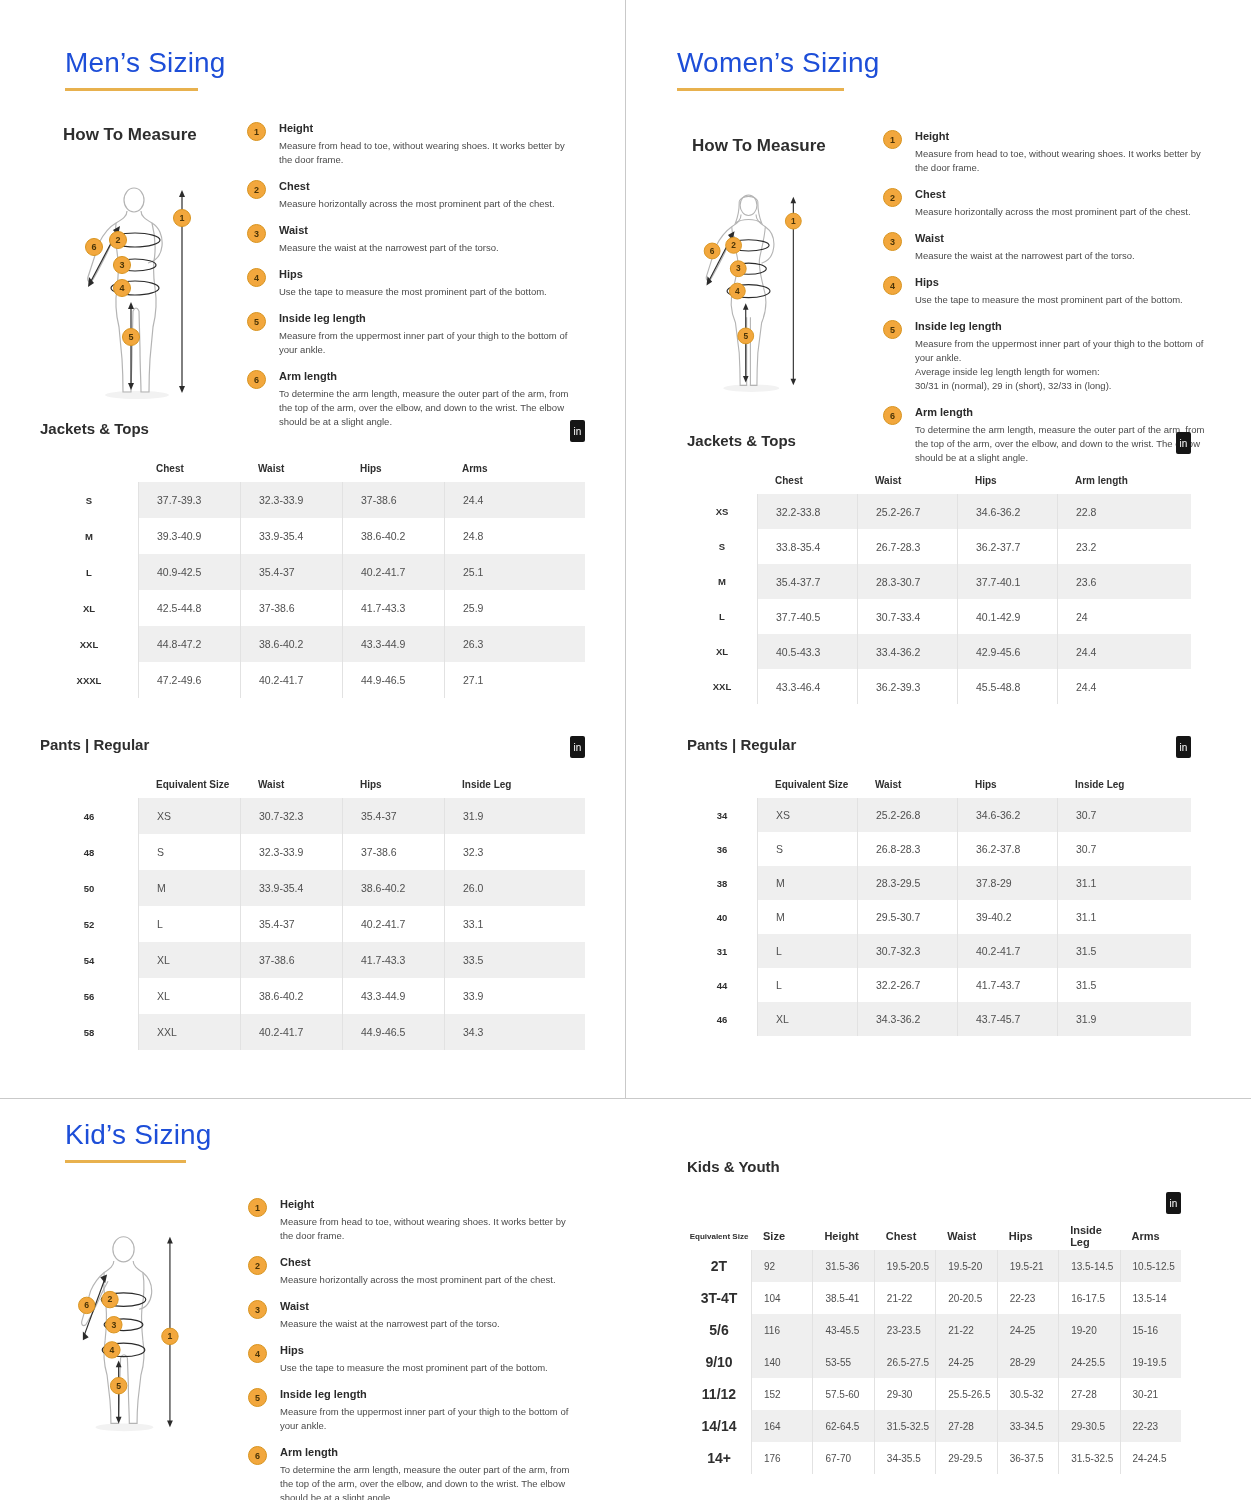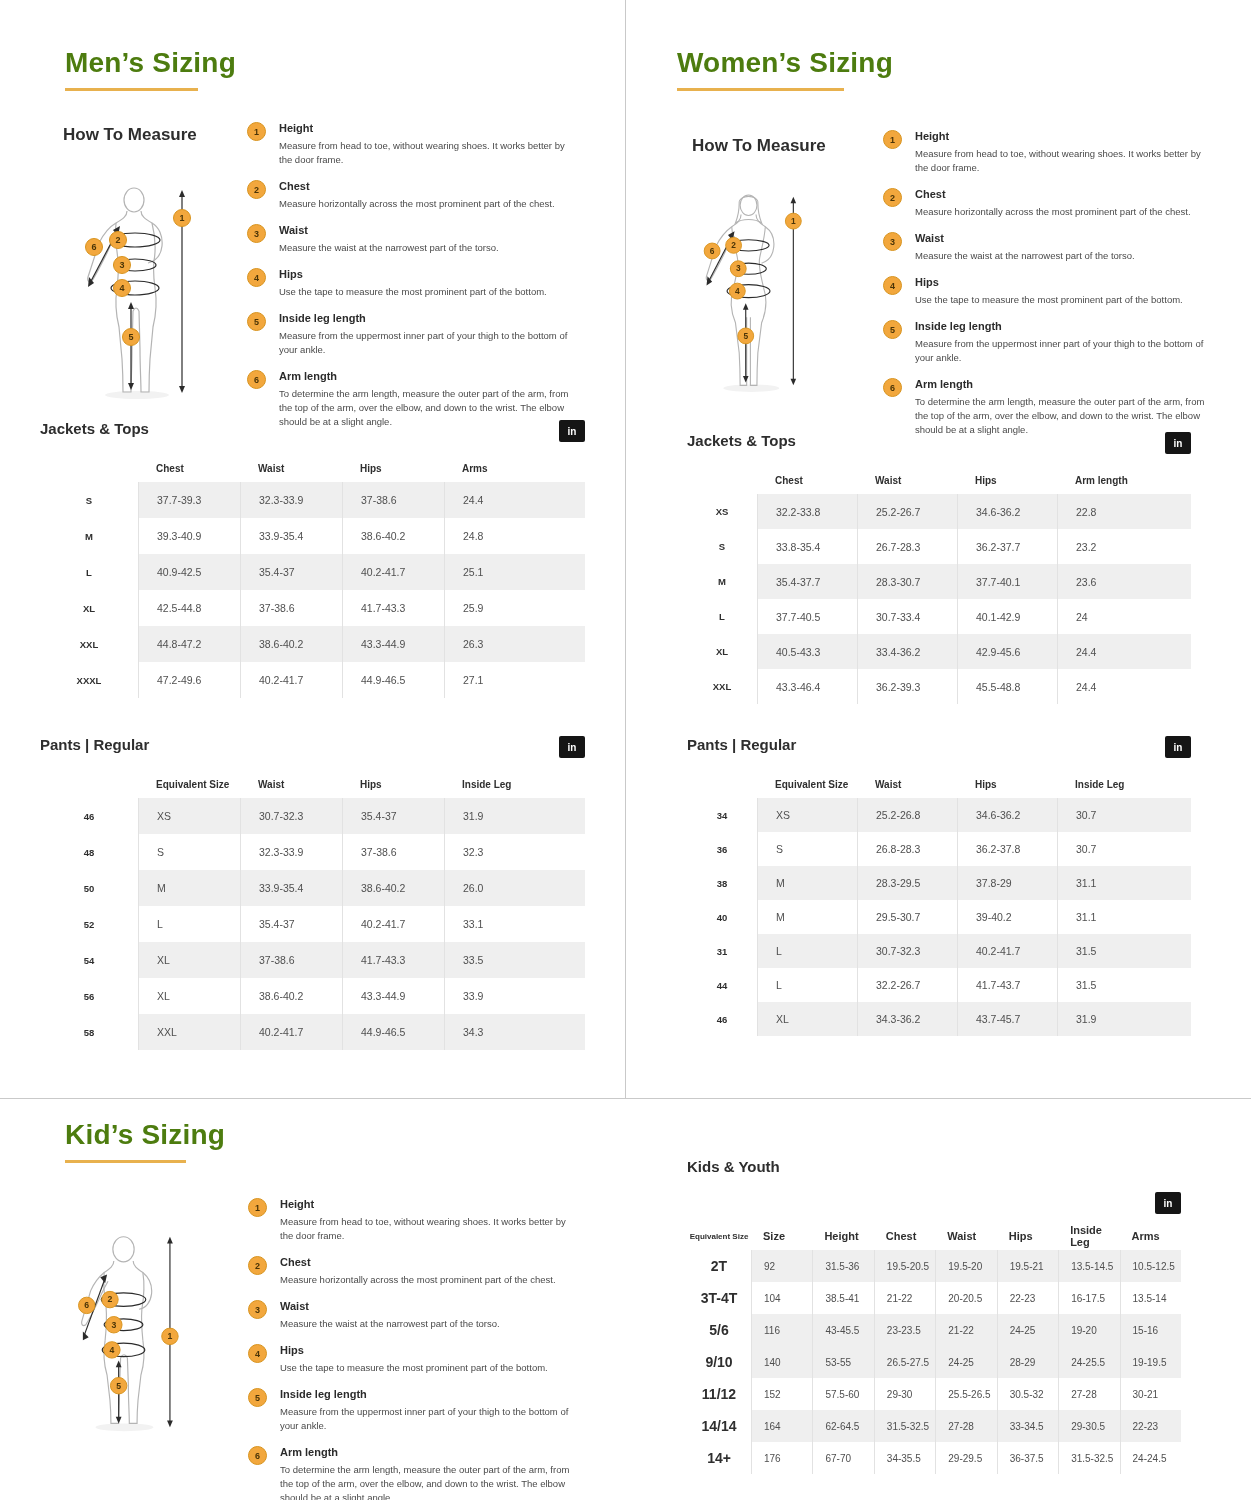--- a/index.html
+++ b/index.html
@@ -4,40 +4,40 @@
 <style>
   html,body{margin:0;padding:0;}
   body{
     width:1251px;height:1500px;position:relative;background:#ffffff;
     font-family:"Liberation Sans","DejaVu Sans",sans-serif;color:#3a3a3a;overflow:hidden;
   }
   .divider{position:absolute;background:#c9c9c9;}
   #divider-v{left:625px;top:0;width:1px;height:1098px;}
   #divider-h{left:0;top:1098px;width:1251px;height:1px;}
 
-  .section-title{font-size:28px;font-weight:bold;color:#4d7c0f;letter-spacing:.2px;line-height:1.1;}
+  .section-title{font-size:28px;font-weight:normal;color:#1d4ed8;letter-spacing:.2px;line-height:1.1;}
   .rule{height:3px;background:#e8b14e;margin-top:9px;}
   .howto{font-size:17px;font-weight:bold;color:#2e2e2e;}
 
   
   .steps{display:block;}
   .step{display:flex;margin-bottom:13px;}
   .step-num{flex:none;width:17px;height:17px;border-radius:50%;background:#f2a73d;border:1px solid #d8941f;
     color:#4a3407;font-size:9px;font-weight:bold;display:flex;align-items:center;justify-content:center;
     margin-right:13px;margin-top:0;}
   .step-body{width:292px;}
   .step-title{font-size:11px;font-weight:bold;color:#2b2b2b;margin-bottom:5px;}
   .step-desc{font-size:9.5px;color:#4a4a4a;line-height:14px;white-space:pre-line;}
 
   
   .tbl-block{position:absolute;}
   .tbl-head{display:flex;justify-content:space-between;align-items:flex-start;height:26px;}
   .tbl-title{font-size:15px;font-weight:bold;color:#2e2e2e;}
-  .badge{display:inline-flex;align-items:center;justify-content:center;width:26px;height:22px;
-    background:#151515;color:#ffffff;font-size:10px;font-weight:bold;border-radius:2px;}
+  .badge{display:inline-flex;align-items:center;justify-content:center;width:15px;height:22px;
+    background:#151515;color:#ffffff;font-size:10px;font-weight:normal;border-radius:2px;}
   .badge-row{display:flex;justify-content:flex-end;margin-top:8px;}
 
   .dtable{margin-top:8px;}
   .trow{display:grid;grid-template-columns:var(--cols);align-items:center;height:var(--rh);}
   .trow.thead{height:28px;}
   .tcell{font-size:10.5px;color:#4f4f4f;padding-left:18px;height:100%;display:flex;align-items:center;}
   .tcell.th{font-size:10px;font-weight:bold;color:#2f2f2f;background:none!important;border-left:none!important;}
   .tcell.lcol{padding-left:0;justify-content:center;text-align:center;}
   .lcell{font-size:9.5px;font-weight:bold;color:#2f2f2f;}
   .dcell{border-left:1px solid #e2e2e2;}
@@ -379,20 +379,22 @@
       <div class="step-body">
         <div class="step-title">Hips</div>
         <div class="step-desc">Use the tape to measure the most prominent part of the bottom.</div>
       </div>
     </div>
     <div class="step">
       <div class="step-num">5</div>
       <div class="step-body">
         <div class="step-title">Inside leg length</div>
         <div class="step-desc">Measure from the uppermost inner part of your thigh to the bottom of your ankle.</div>
+        <div class="step-desc">Average inside leg length length for women:
+30/31 in (normal), 29 in (short), 32/33 in (long).</div>
       </div>
     </div>
     <div class="step">
       <div class="step-num">6</div>
       <div class="step-body">
         <div class="step-title">Arm length</div>
         <div class="step-desc">To determine the arm length, measure the outer part of the arm, from the top of the arm, over the elbow, and down to the wrist. The elbow should be at a slight angle.</div>
       </div>
     </div>
   </div>

